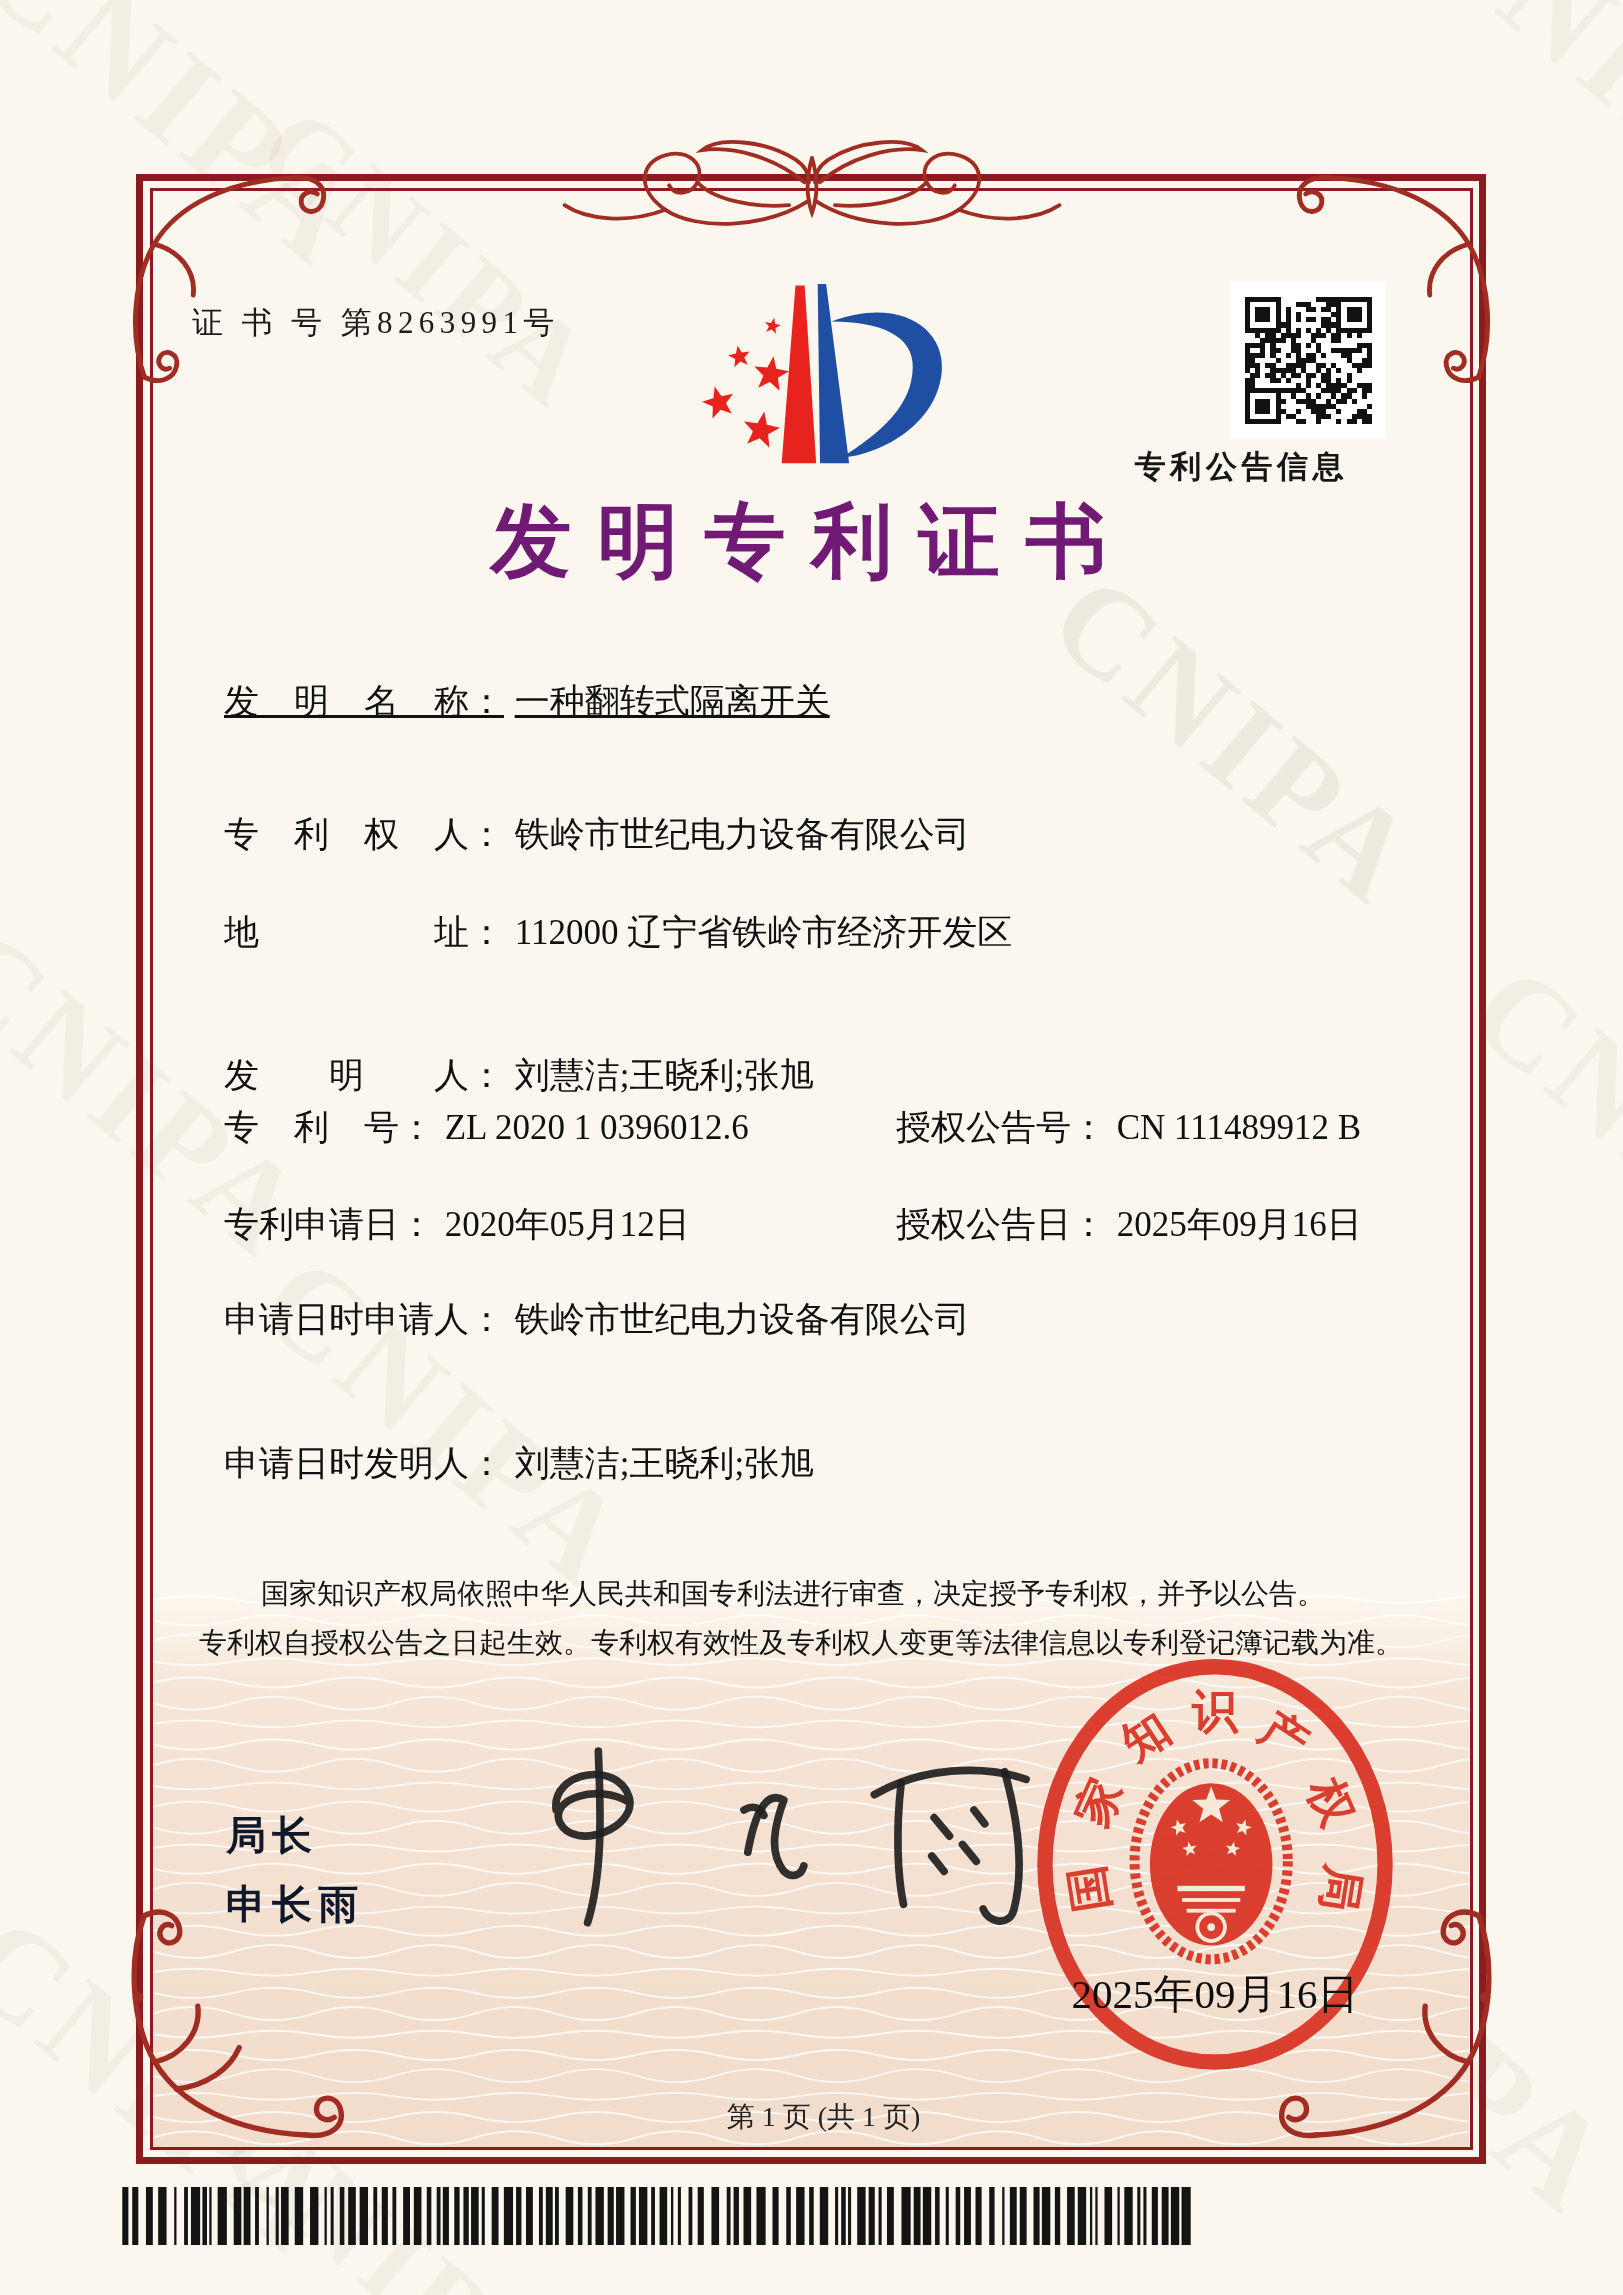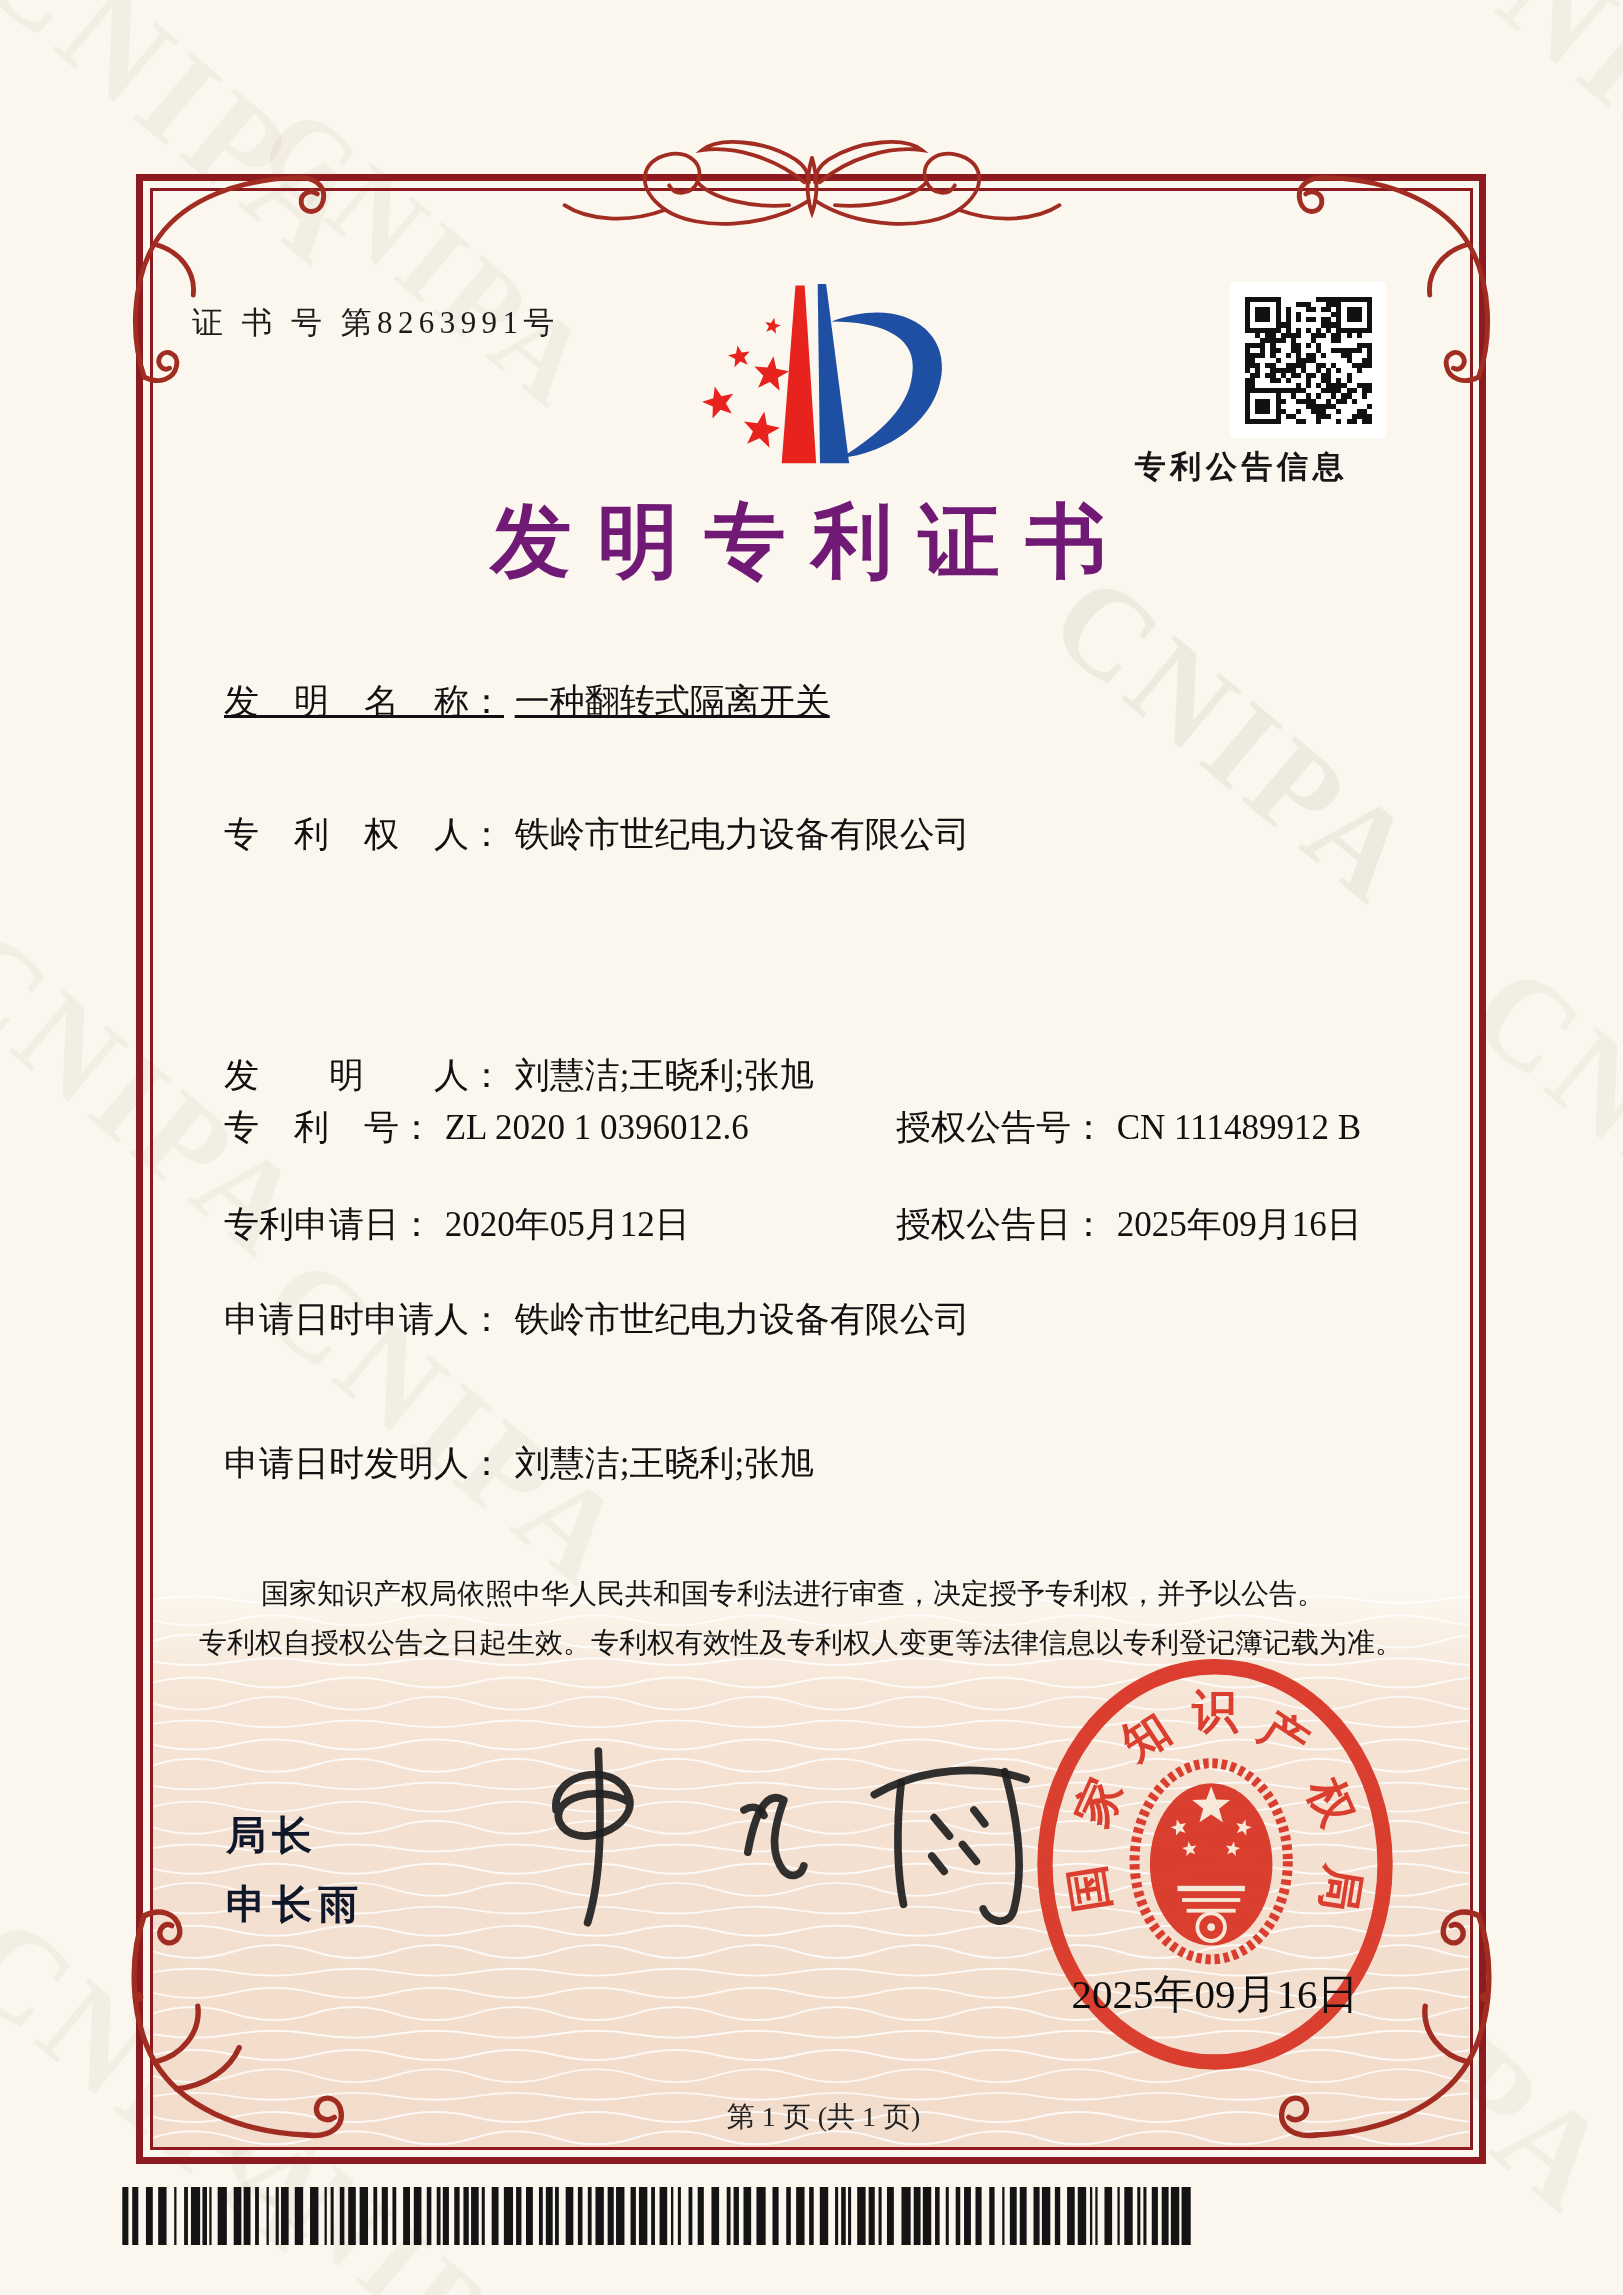--- a/index.html
+++ b/index.html
@@ -480,20 +480,23 @@
   <div class="abs qr-label">专利公告信息</div>
 
   <div class="abs title">发明专利证书</div>
 
   <div class="abs row" style="top:678px;text-decoration:underline;">
     <span class="lbl">发　明　名　称：</span><span class="val">一种翻转式隔离开关</span>
   </div>
   <div class="abs row" style="top:811px;">
     <span class="lbl">专　利　权　人：</span><span class="val">铁岭市世纪电力设备有限公司</span>
   </div>
+  <div class="abs row" style="top:909px;">
+    <span class="lbl">地　　　　　址：</span><span class="val">112000 辽宁省铁岭市经济开发区</span>
+  </div>
   <div class="abs row" style="top:1008px;margin-top:44px;">
     <span class="lbl">发　　明　　人：</span><span class="val">刘慧洁;王晓利;张旭</span>
   </div>
 
   <div class="abs row" style="top:1104px;">
     <span class="lbl">专　利　号：</span><span class="val">ZL 2020 1 0396012.6</span>
   </div>
   <div class="abs row rcol" style="top:1104px;">
     <span class="lbl">授权公告号：</span><span class="val">CN 111489912 B</span>
   </div>

